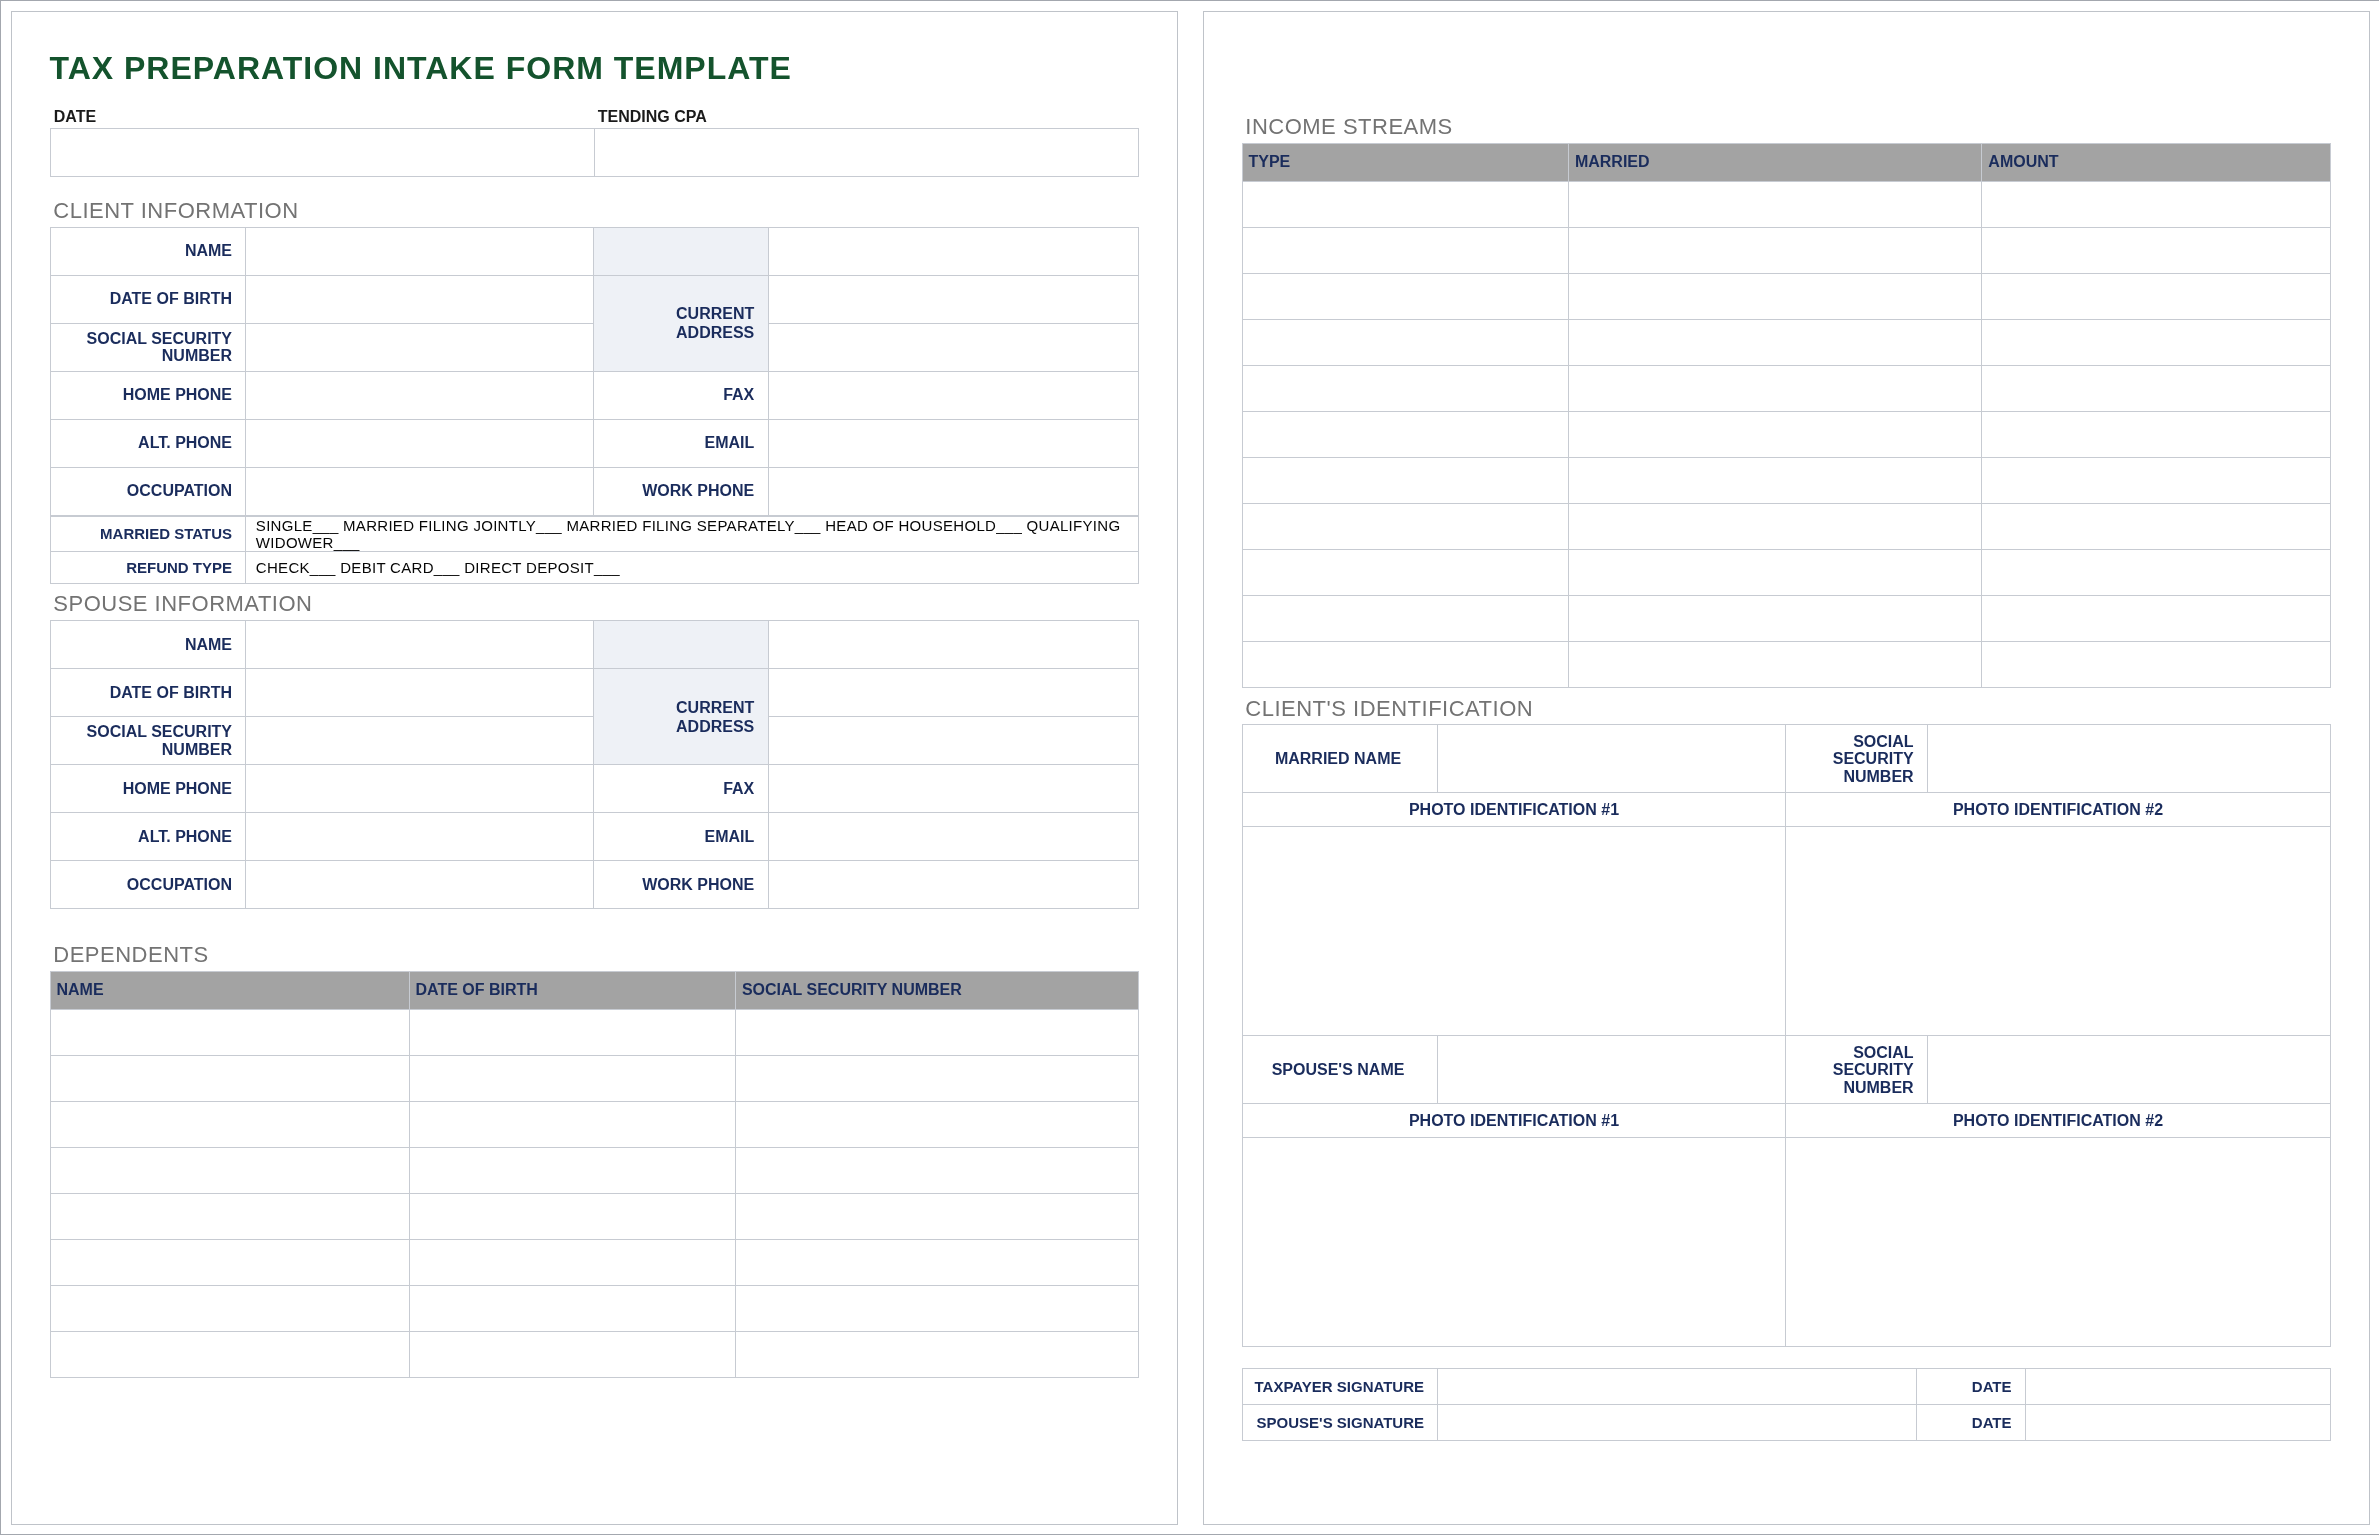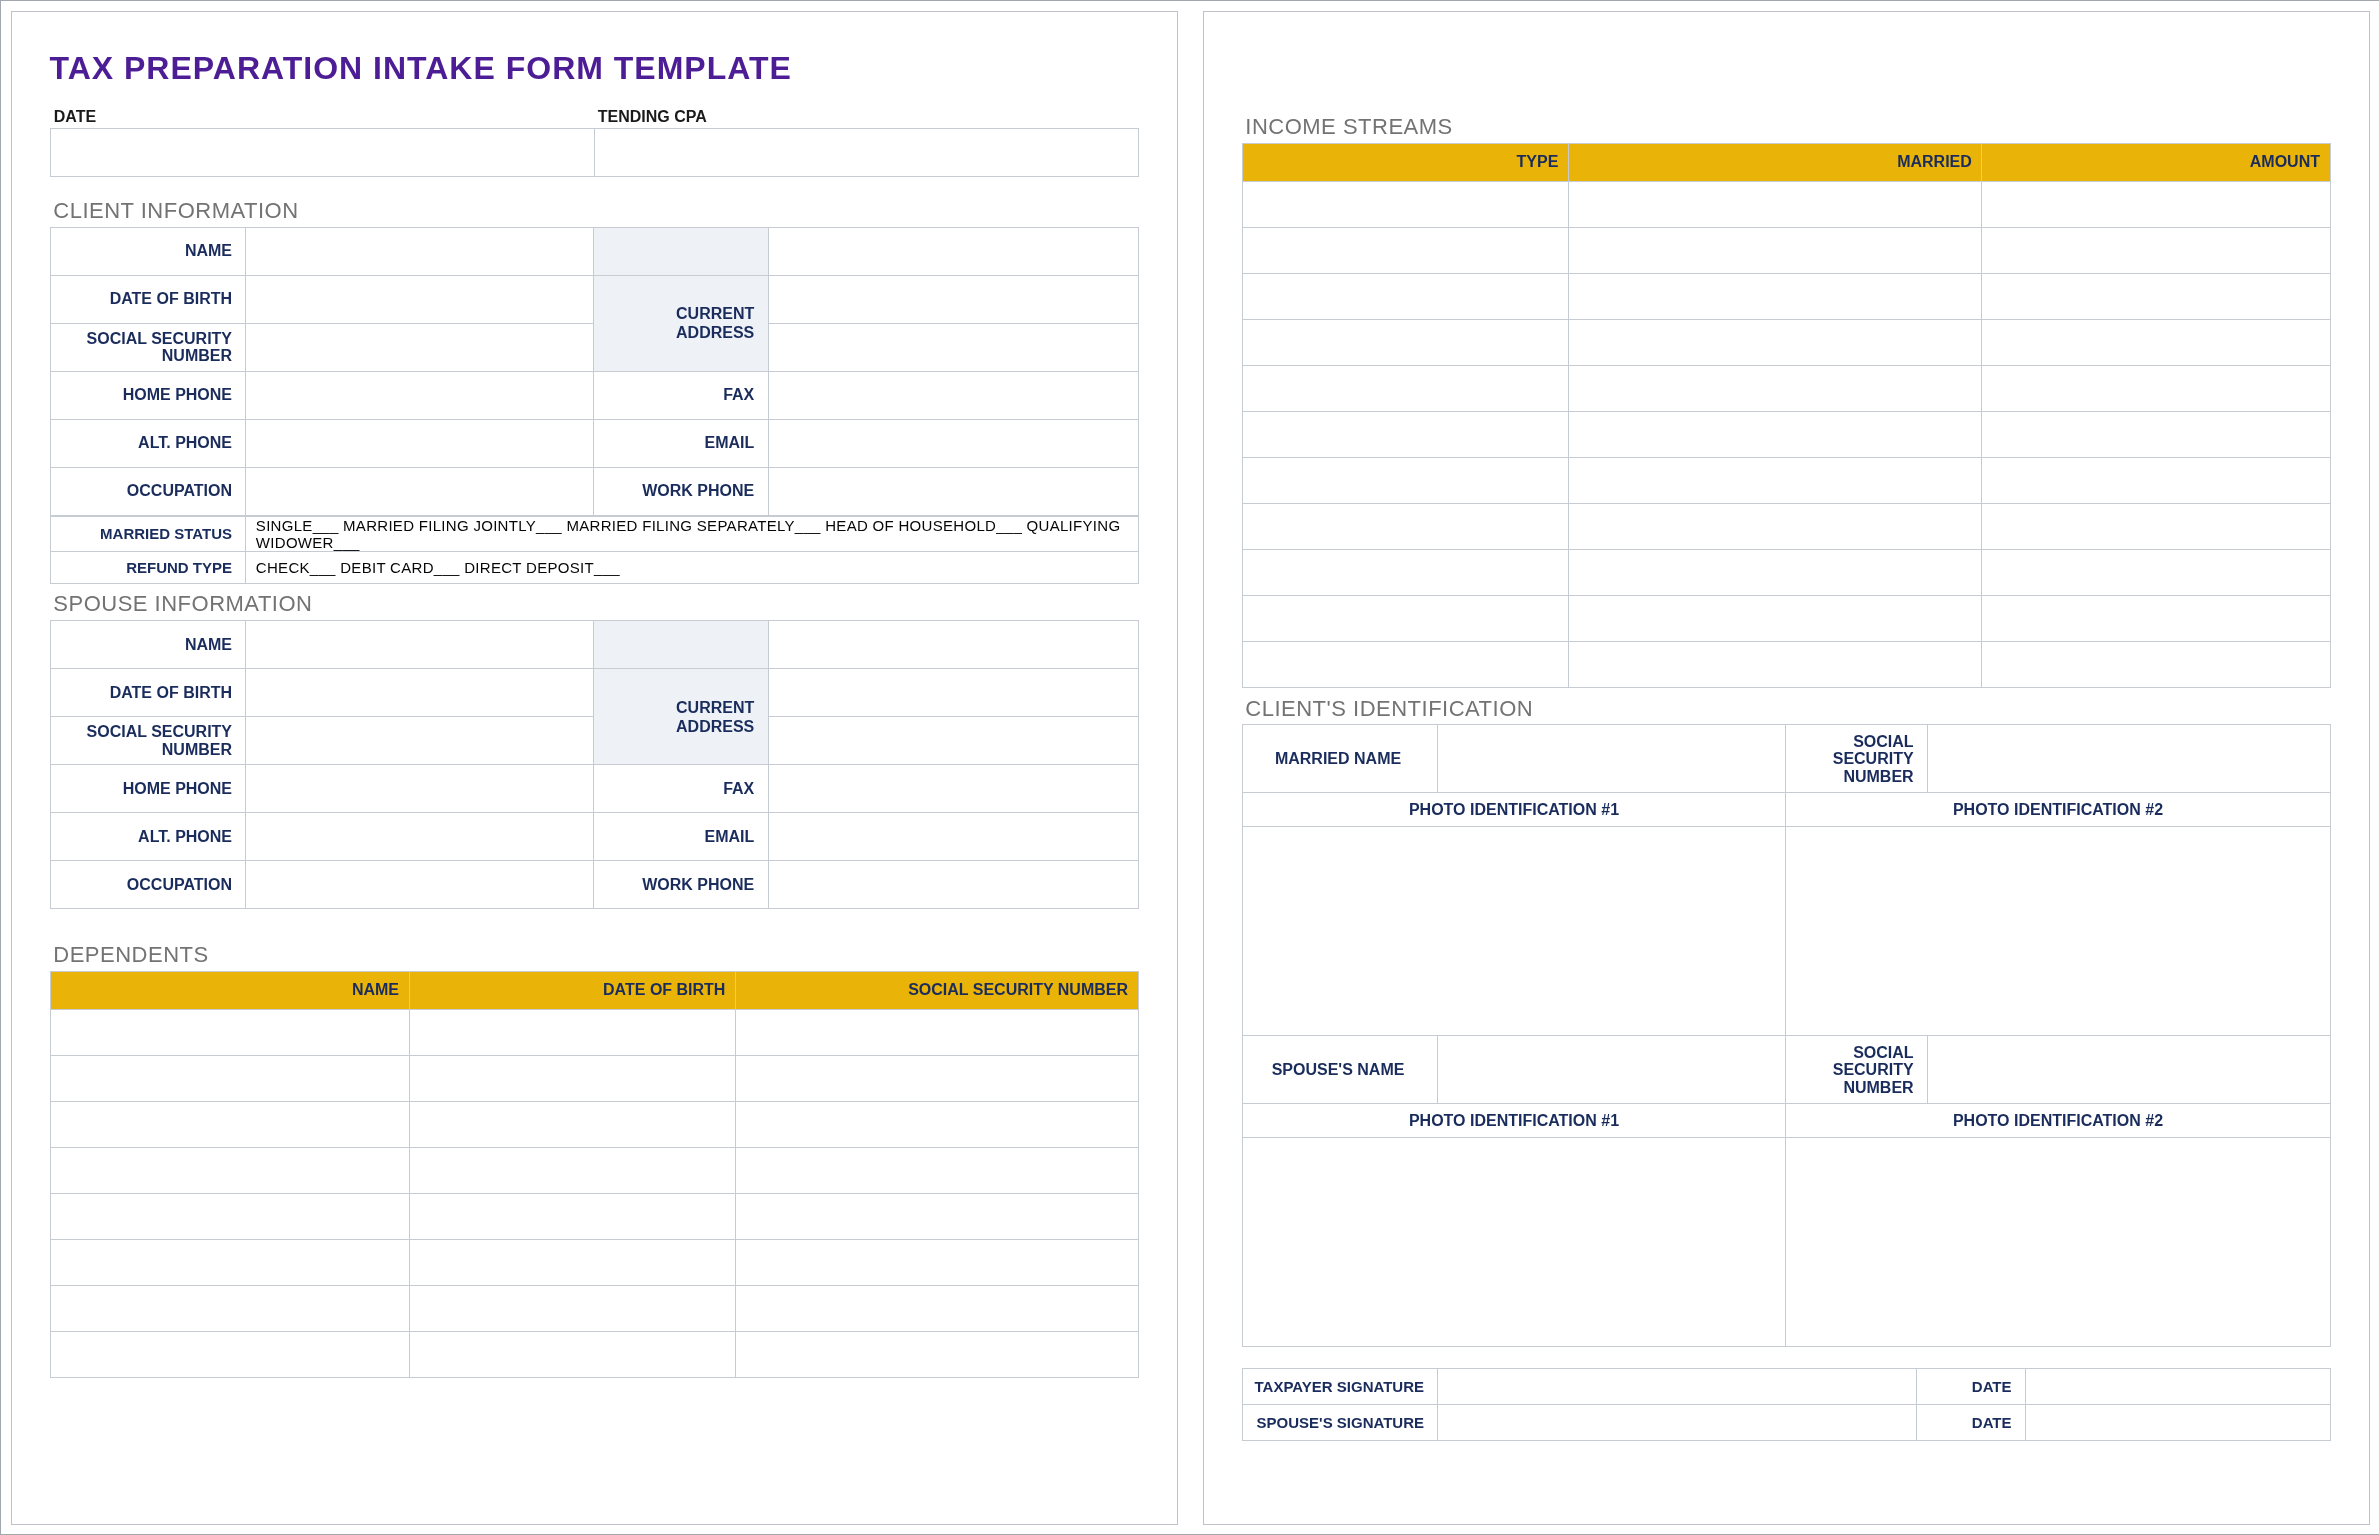--- a/index.html
+++ b/index.html
@@ -21,21 +21,21 @@
     background: #ffffff;
     border: 1px solid #bfc3c9;
     flex: 1;
     position: relative;
     padding: 38px 38px 28.5px 38px;
   }
   .page.left .page-title {
     font-size: 32px;
     font-weight: 700;
     letter-spacing: 1px;
-    color: #4c1d95;
+    color: #14532d;
     margin-bottom: 19px;
   }
 
   
   .section-title {
     font-size: 22px;
     letter-spacing: 0.5px;
     color: #737373;
     margin: 7.6px 0 2.9px 3.8px;
     font-weight: 400;
@@ -49,24 +49,24 @@
   }
   td, th {
     border: 1px solid #c7cbd2;
     padding: 0 9.5px;
     height: 48px;
     vertical-align: middle;
     font-size: 16px;
     background: #ffffff;
   }
   th {
-    background: #eab308;
+    background: #a3a3a3;
     color: #1a2c5c;
     font-weight: 700;
-    text-align: right;
+    text-align: left;
     padding-left: 6px;
   }
   .label-cell {
     color: #1a2c5c;
     font-weight: 700;
     text-align: right;
     background: #ffffff;
     padding-right: 13.3px;
   }
   .label-cell.center { text-align: center; }

